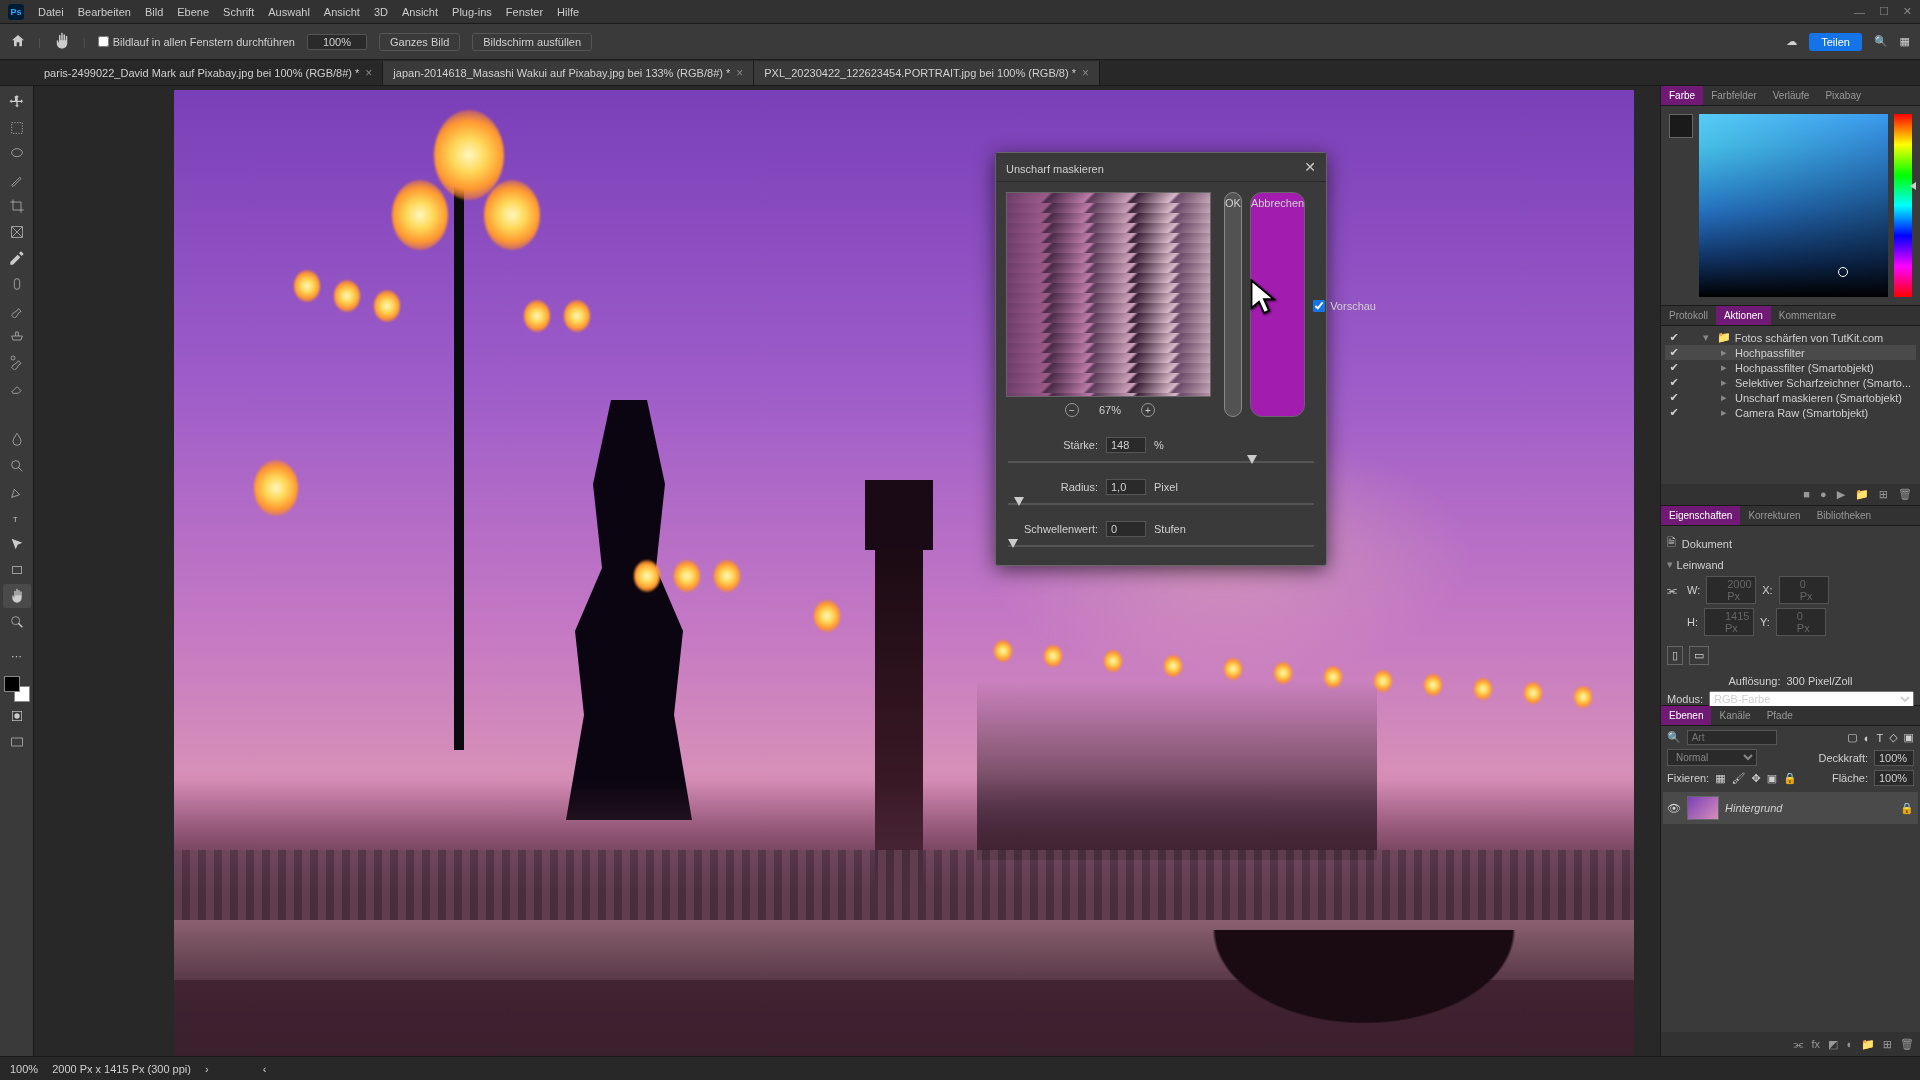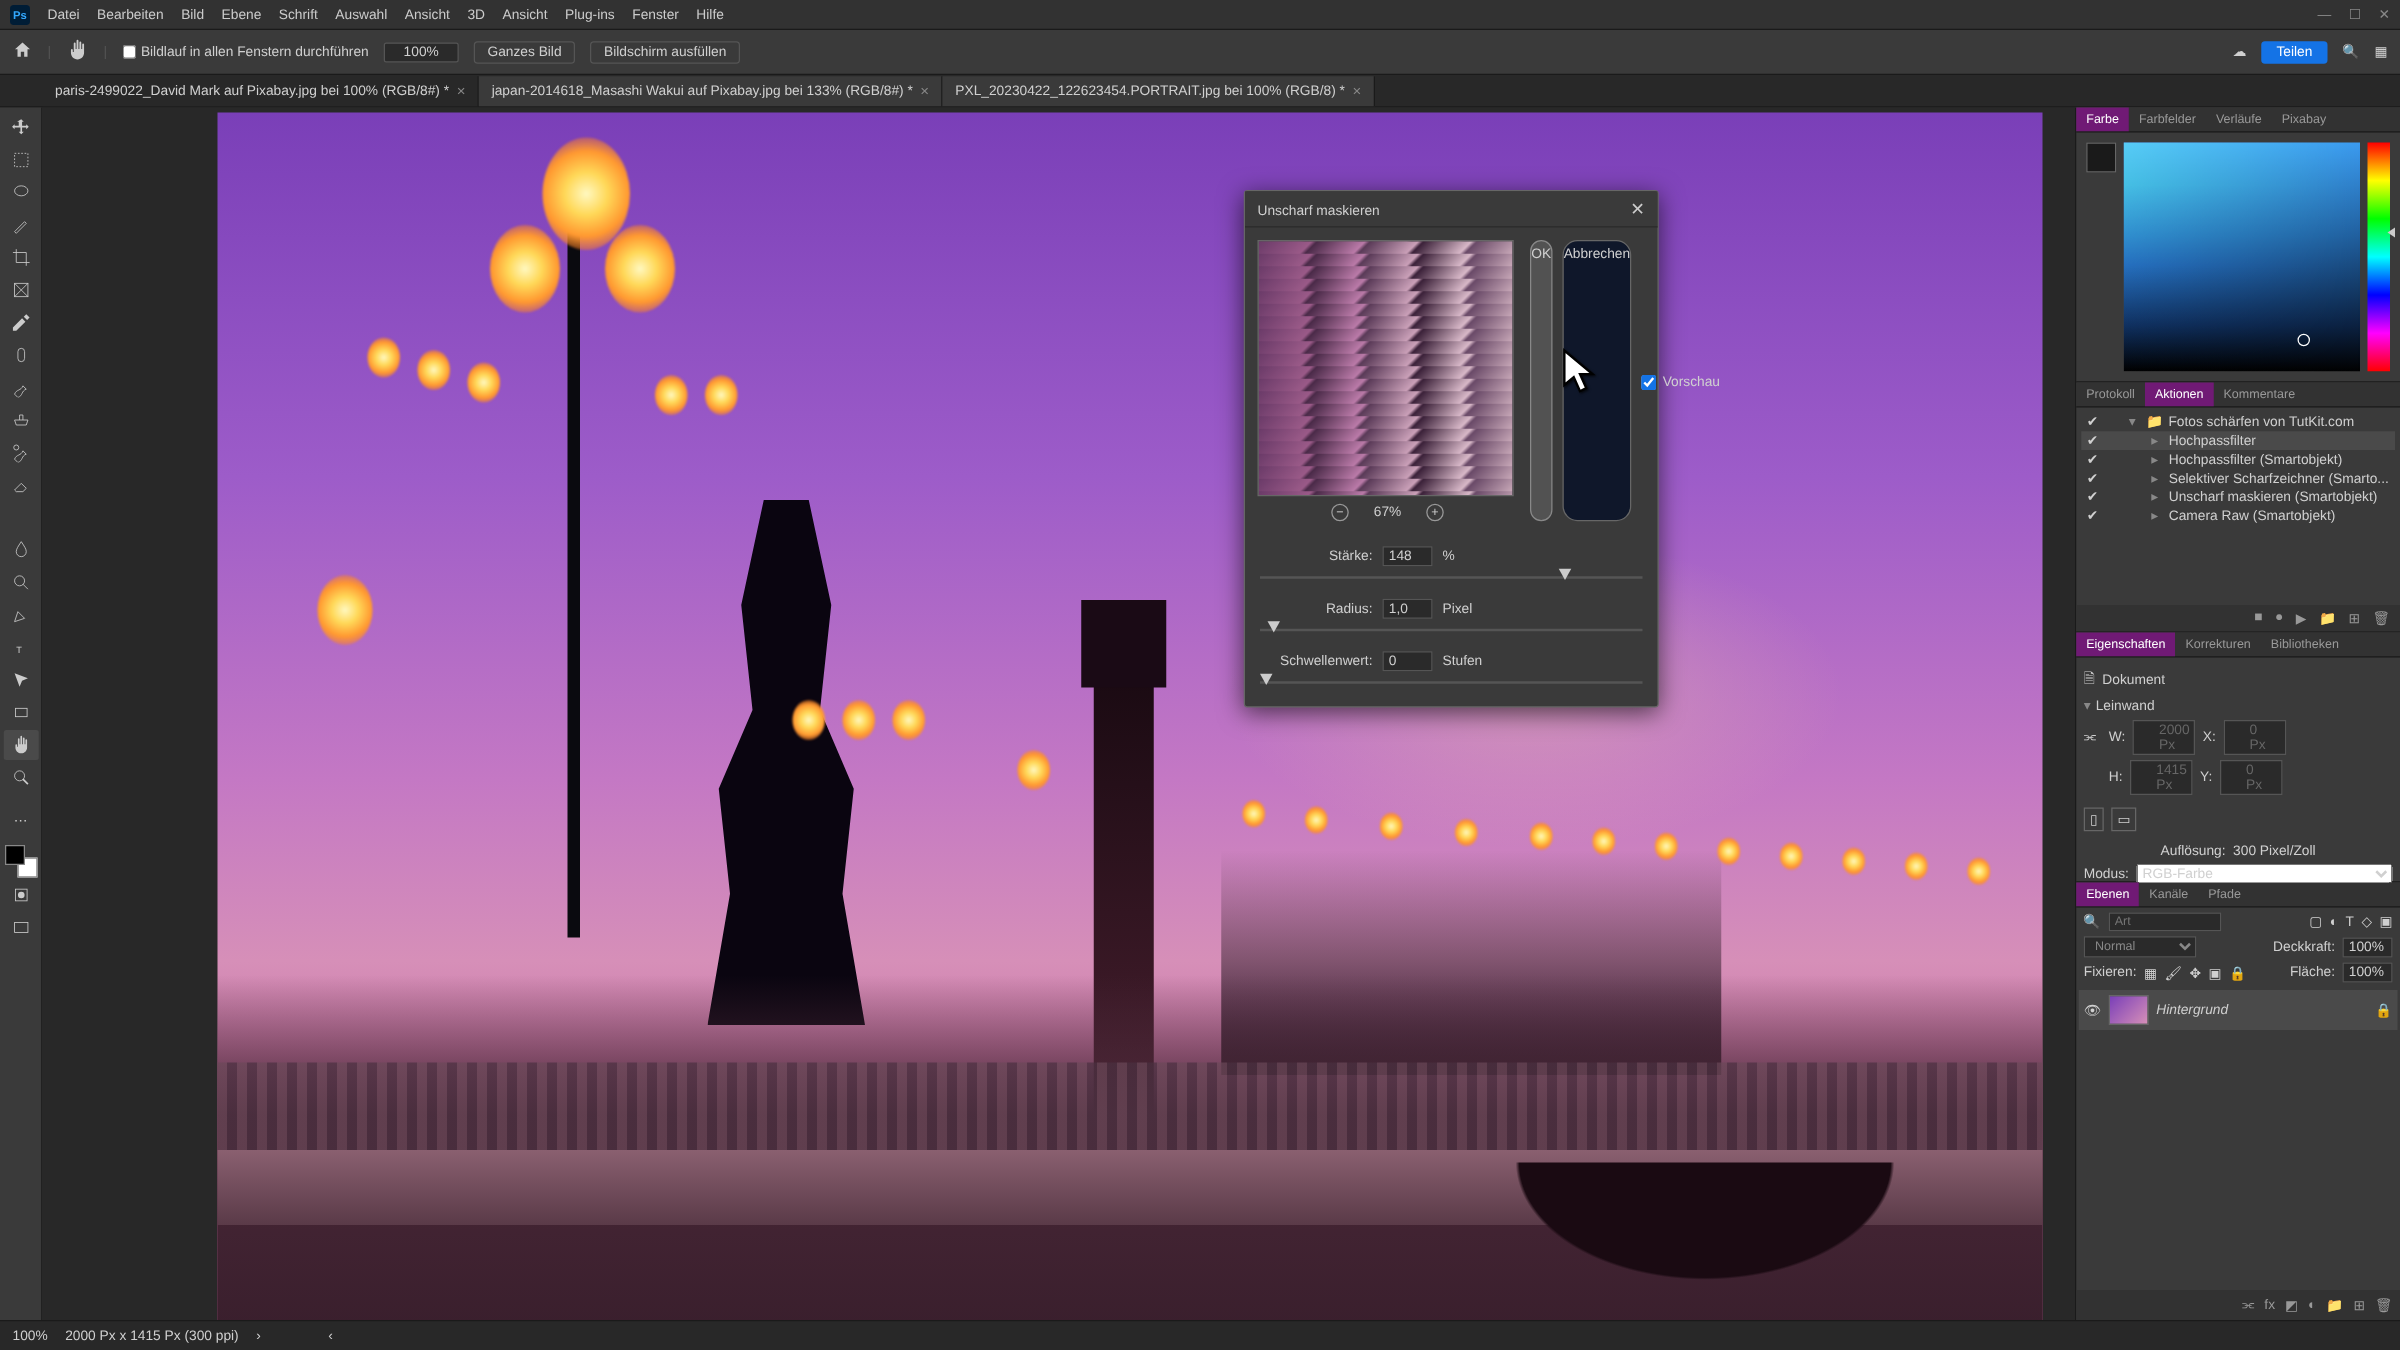--- a/index.html
+++ b/index.html
@@ -100,21 +100,21 @@
 
 .dialog { position: absolute; top: 152px; left: 995px; width: 332px; background: #3a3a3a; border: 1px solid #666; box-shadow: 0 4px 20px rgba(0,0,0,0.6); border-radius: 3px; }
 .dialog-title { display: flex; align-items: flex-end; justify-content: space-between; padding: 6px 10px; background: #3a3a3a; border-bottom: 1px solid #2a2a2a; }
 .dialog-title .close { color: #ccc; font-size: 14px; cursor: pointer; }
 .dialog-body { padding: 10px; display: flex; gap: 10px; }
 .dialog-left { flex: 1; }
 .preview-img { width: 205px; height: 205px; border:1px solid #666; background: linear-gradient(135deg, #6a3a68 0%, #9a5a88 20%, #4a2a48 22%, #ba7aa8 40%, #5a3a58 42%, #caa0b8 60%, #3a2038 62%, #d8b8c8 80%, #6a4a68 82%, #c8a8b8 100%); background-size: 100% 10px; }
 .zoom-row { display: flex; align-items: center; justify-content: center; gap: 20px; margin-top: 6px; }
 .zoom-row .zicon { width: 14px; height: 14px; border: 1px solid #999; border-radius: 50%; position: relative; }
 .dialog-right { width: 92px; display: flex; flex-direction: row; gap: 8px; }
-.dbtn { background: #0f172a; border: 1px solid #666; border-radius: 12px; padding: 4px 0; text-align: center; }
+.dbtn { background: #a21caf; border: 1px solid #666; border-radius: 12px; padding: 4px 0; text-align: center; }
 .dbtn.primary { background: #525252; border-color: #888; }
 .dcheck { display: flex; align-items: center; gap: 5px; margin-top: 2px; }
 .dcheck input { accent-color: #1473e6; }
 .sliders { padding: 0 12px 12px 12px; }
 .slider-row { display: flex; align-items: center; gap: 8px; margin-top: 10px; }
 .slider-row .lbl { width: 90px; text-align: right; }
 .slider-row .val { width: 40px; background: #2a2a2a; border: 1px solid #555; padding: 1px 4px; text-align: left; }
 .slider-row .unit { width: 44px; }
 .slider-track { height: 14px; position: relative; margin-top: 2px; }
 .slider-track::before { content: ""; position: absolute; left: 0; right: 0; top: 6px; height: 2px; background: #555; }

